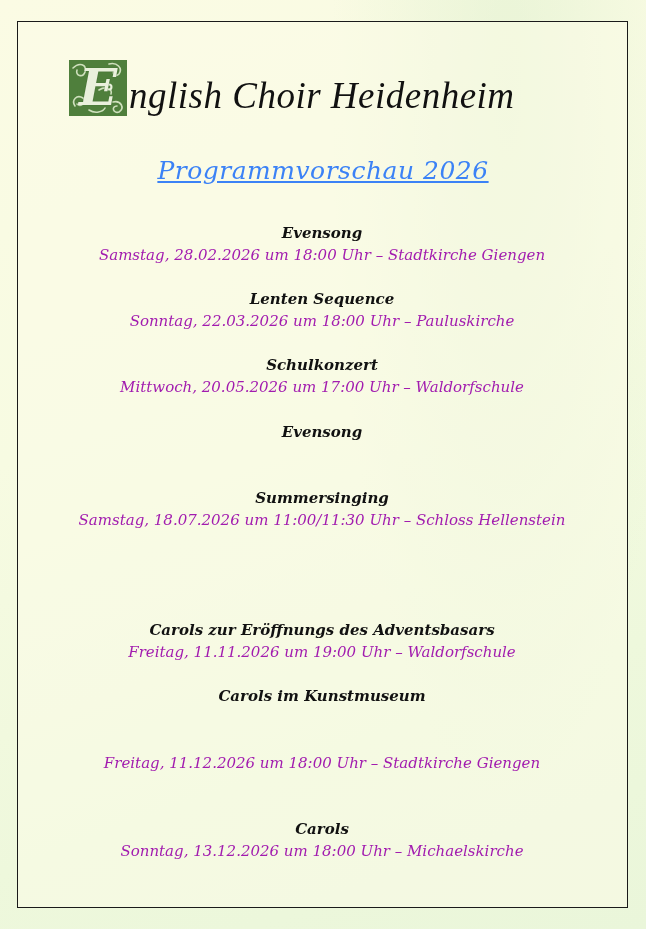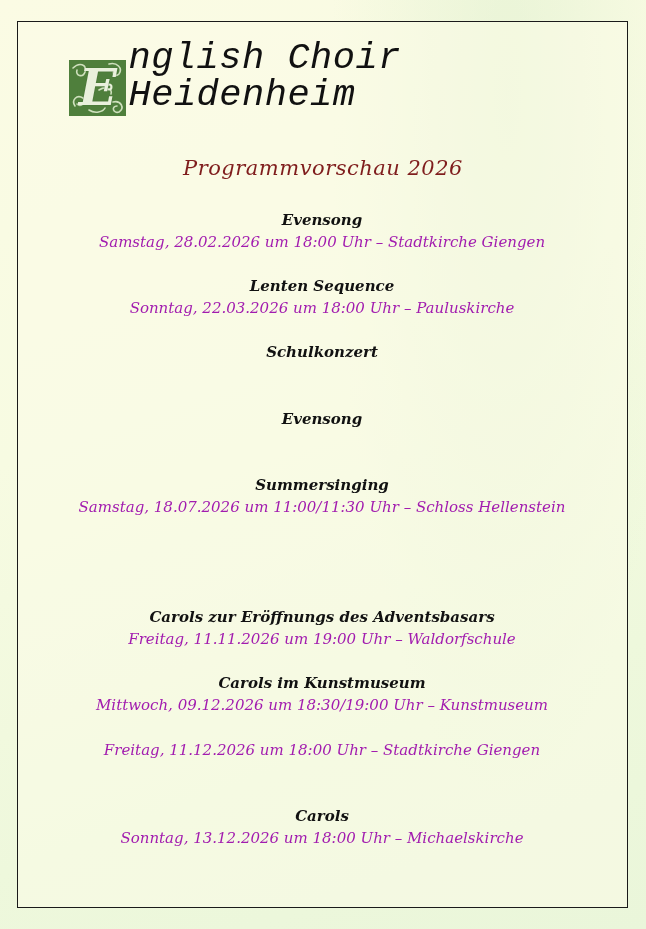--- a/index.html
+++ b/index.html
@@ -28,30 +28,30 @@
     width: 58px; height: 56px; background: #4f7f3c; position: relative;
     display: flex; align-items: center; justify-content: center; overflow: hidden;
   }
   .initial svg { position: absolute; left: 0; top: 0; }
   .initial .letter {
     position: relative; font-family: "DejaVu Serif", serif; font-style: italic;
     font-size: 50px; font-weight: bold; color: #e9f0dc; line-height: 1;
     text-shadow: 0 0 1px #2f5a22;
   }
   .choir-title {
-    font-family: Liberation Mono, monospace; font-style: italic;
+    font-family: Liberation Serif, serif; font-style: italic;
     font-size: 37px; line-height: 1; margin-left: 2px; margin-bottom: 2px;
     letter-spacing: 0.5px; color: #111; margin-top: 39px;
   }
   .subtitle {
     position: absolute; left: 0; width: 646px; top: 156px; text-align: center;
     font-family: "DejaVu Serif", serif; font-style: italic;
-    font-size: 21px; color: #7f1d1d; letter-spacing: 0.5px;
+    font-size: 25px; color: #3b82f6; letter-spacing: 0.5px; text-decoration: underline;
   }
-  .events { position: absolute; left: 0; top: 209px; width: 644px; }
+  .events { position: absolute; left: 0; top: 222px; width: 644px; }
   .event { height: 66.2px; text-align: center; }
   .event-title {
     font-family: "DejaVu Serif", serif; font-style: italic; font-weight: bold;
     font-size: 15px; line-height: 22px; height: 22px; color: #111;
   }
   .event-detail {
     font-family: "DejaVu Serif", serif; font-style: italic;
     font-size: 15px; line-height: 22px; color: #a21caf;
   }
 </style>
@@ -87,37 +87,37 @@
   <div class="event">
     <div class="event-title">Evensong</div>
     <div class="event-detail">Samstag, 28.02.2026 um 18:00 Uhr – Stadtkirche Giengen</div>
   </div>
   <div class="event">
     <div class="event-title">Lenten Sequence</div>
     <div class="event-detail">Sonntag, 22.03.2026 um 18:00 Uhr – Pauluskirche</div>
   </div>
   <div class="event">
     <div class="event-title">Schulkonzert</div>
+    <div class="event-detail">Mittwoch, 20.05.2026 um 17:00 Uhr – Waldorfschule</div>
   </div>
   <div class="event">
     <div class="event-title">Evensong</div>
   </div>
   <div class="event">
     <div class="event-title">Summersinging</div>
     <div class="event-detail">Samstag, 18.07.2026 um 11:00/11:30 Uhr – Schloss Hellenstein</div>
   </div>
   <div class="event">
   </div>
   <div class="event">
     <div class="event-title">Carols zur Eröffnungs des Adventsbasars</div>
     <div class="event-detail">Freitag, 11.11.2026 um 19:00 Uhr – Waldorfschule</div>
   </div>
   <div class="event">
     <div class="event-title">Carols im Kunstmuseum</div>
-    <div class="event-detail">Mittwoch, 09.12.2026 um 18:30/19:00 Uhr – Kunstmuseum</div>
   </div>
   <div class="event">
     <div class="event-detail">Freitag, 11.12.2026 um 18:00 Uhr – Stadtkirche Giengen</div>
   </div>
   <div class="event">
     <div class="event-title">Carols</div>
     <div class="event-detail">Sonntag, 13.12.2026 um 18:00 Uhr – Michaelskirche</div>
   </div>
 </div>
 

